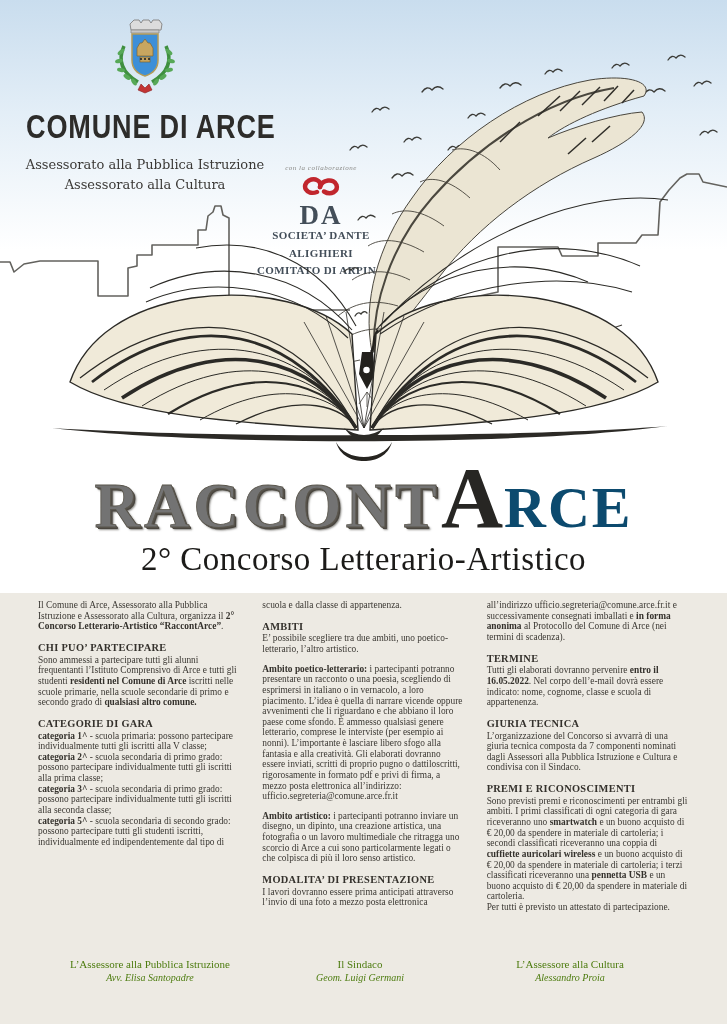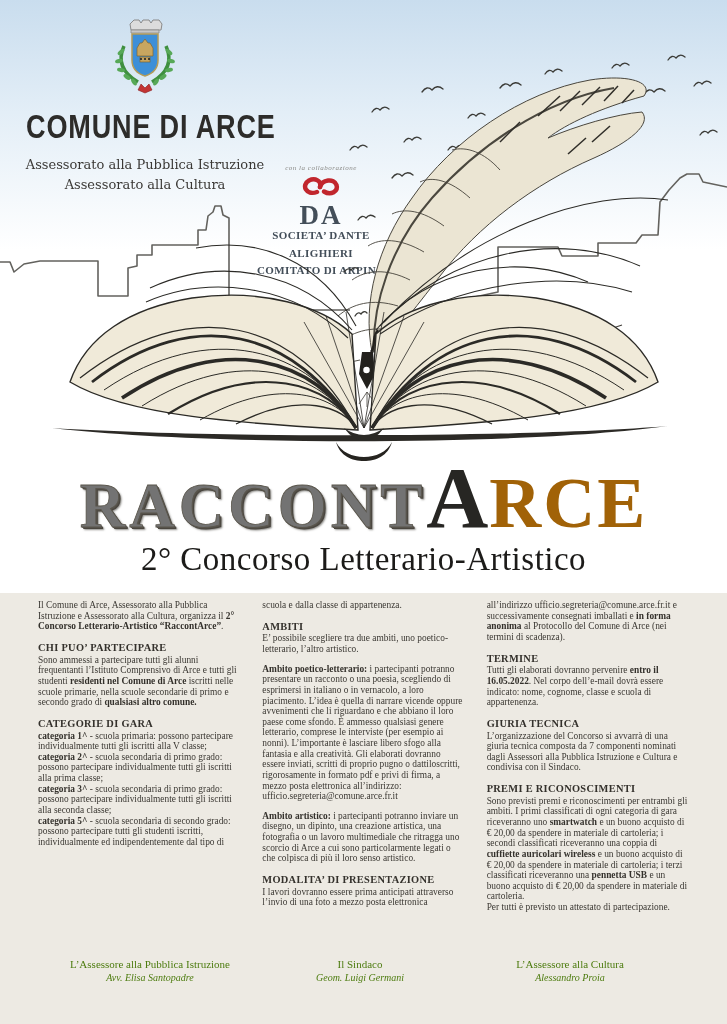--- a/index.html
+++ b/index.html
@@ -27,21 +27,21 @@
   .da-org{margin-top:0;font-size:11px;font-weight:bold;letter-spacing:.4px;line-height:1.6;}
 
   .illus{position:absolute;left:0;top:30px;width:727px;height:440px;}
 
   
   .title{position:absolute;left:0;top:448px;width:727px;text-align:center;white-space:nowrap;}
   .title .t1{font-size:63px;font-weight:bold;letter-spacing:4px;color:#737373;
              -webkit-text-stroke:.8px #5a564c;
              text-shadow:1px 1px 0 #55514a,2px 2px 0 #4a463f,3px 3px 2px rgba(50,47,40,.55);}
   .title .t2a{font-size:86px;font-weight:bold;color:#272623;letter-spacing:1px;}
-  .title .t2b{font-size:72px;font-weight:bold;color:#a16207;letter-spacing:2px;}
+  .title .t2b{font-size:58px;font-weight:bold;color:#0c4a6e;letter-spacing:2px;}
   .title-row{display:inline-flex;align-items:baseline;}
   .subtitle{position:absolute;left:0;top:541px;width:727px;text-align:center;
             font-size:33px;color:#1c1b19;letter-spacing:.5px;}
 
   
   .cols{position:absolute;left:38px;top:600px;width:651px;display:flex;gap:22px;
         color:#3b3833;}
   .col{width:208px;font-size:9.4px;line-height:1.13;}
   .col-h{font-weight:bold;font-size:10.4px;letter-spacing:.3px;margin:10px 0 1px 0;color:#34312c;}
   .col-p{margin:0 0 9px 0;white-space:pre-line;}

